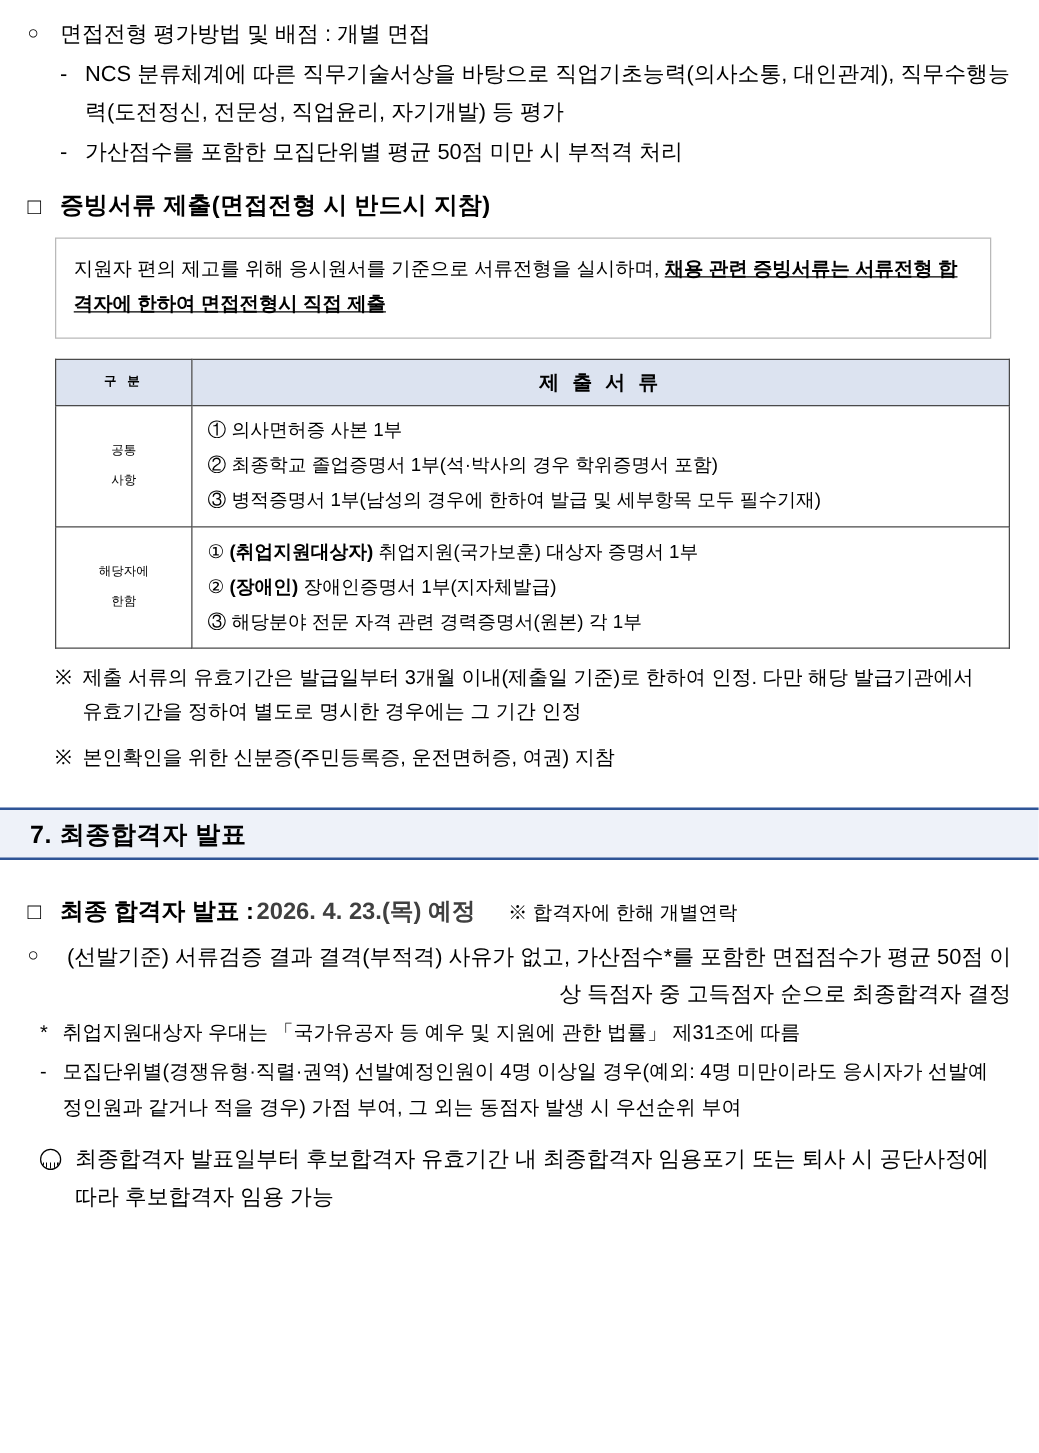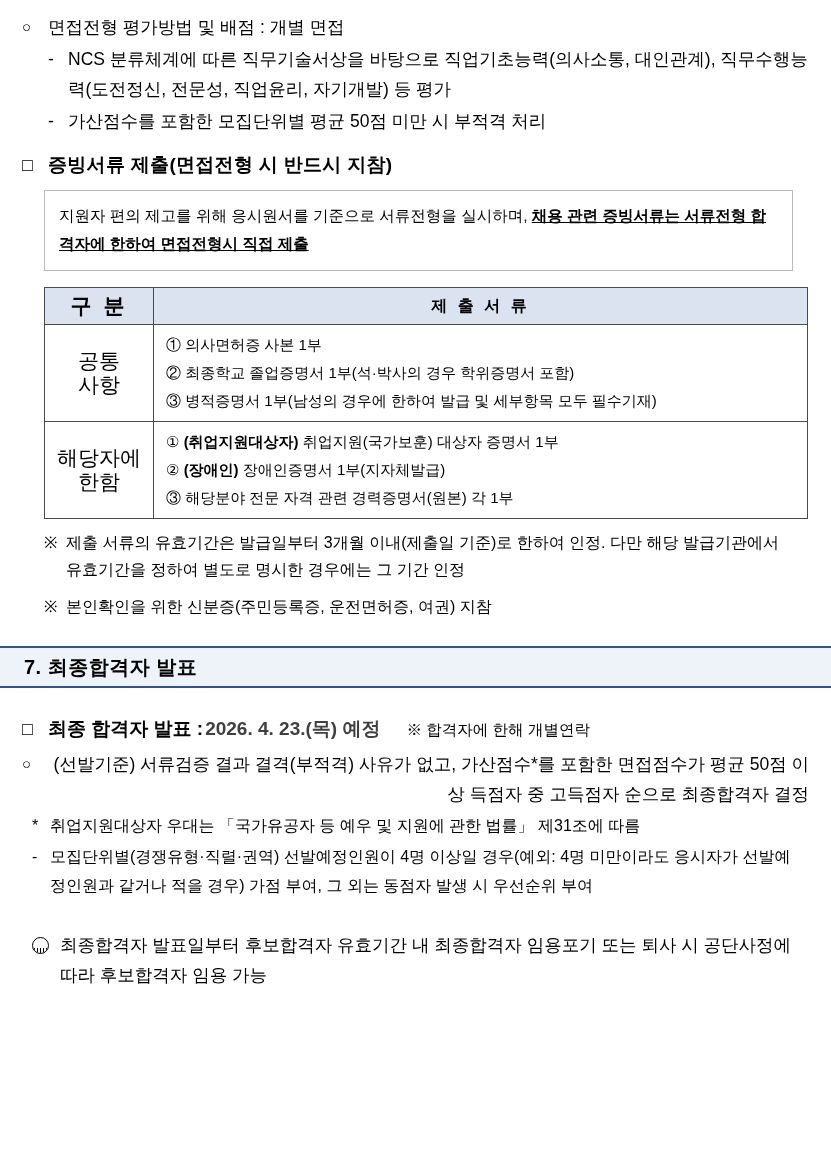--- a/index.html
+++ b/index.html
@@ -97,21 +97,21 @@
   table.docs thead th {
     background: #dce3f0;
     font-size: 16px;
     font-weight: bold;
     height: 36px;
     letter-spacing: 3px;
   }
   table.docs .colhead {
     width: 108px;
     text-align: center;
-    font-size: 21px;
+    font-size: 10px;
     line-height: 24px;
   }
   table.docs td.items {
     padding: 6px 4px 6px 12px;
   }
   table.docs .item {
     font-size: 15px;
     line-height: 28px;
     white-space: nowrap;
   }
@@ -177,21 +177,21 @@
   .dash-block {
     display: flex;
     font-size: 16px;
     line-height: 29px;
     margin: 2px 10px 0 10px;
   }
   .dash-block .marker { width: 18px; flex: 0 0 auto; }
 
   .moon-row {
     display: flex;
-    margin-top: 30px;
+    margin-top: 11px;
     font-size: 17.5px;
     line-height: 30px;
     padding-left: 10px;
   }
   .moon-row .marker { width: 28px; flex: 0 0 auto; }
   .moon-icon {
     display: inline-block;
     width: 15px; height: 15px;
     border: 1.5px solid #000;
     border-radius: 50%;

